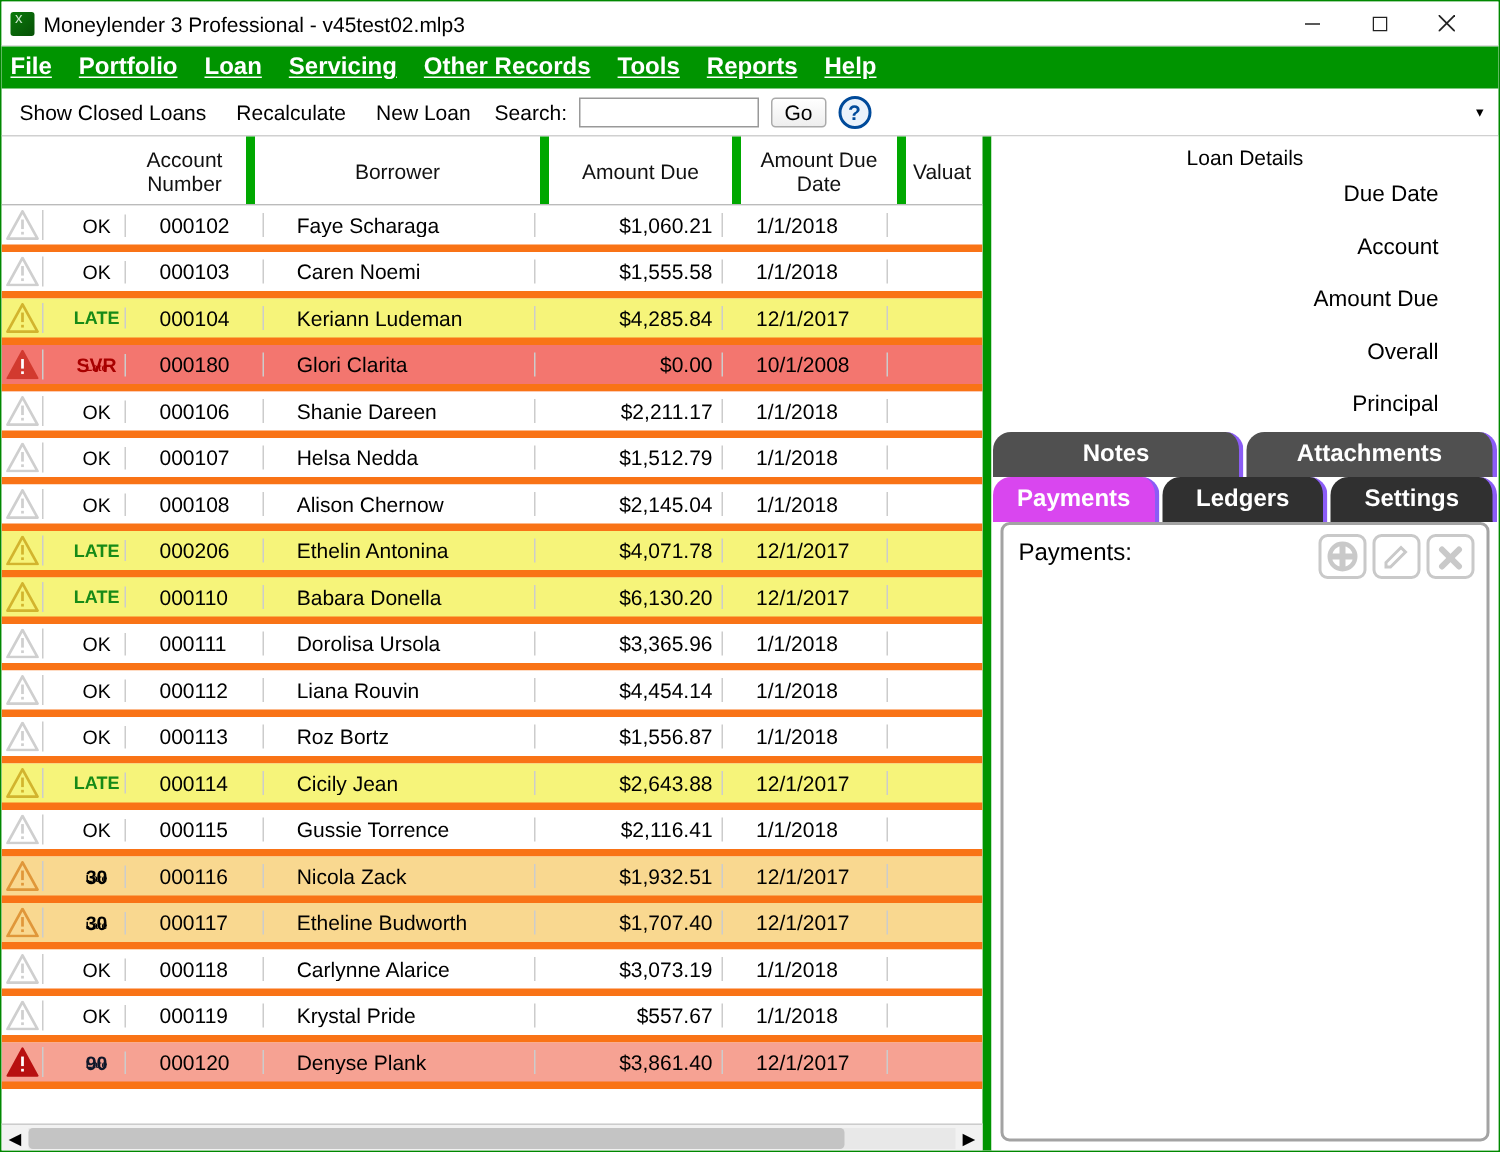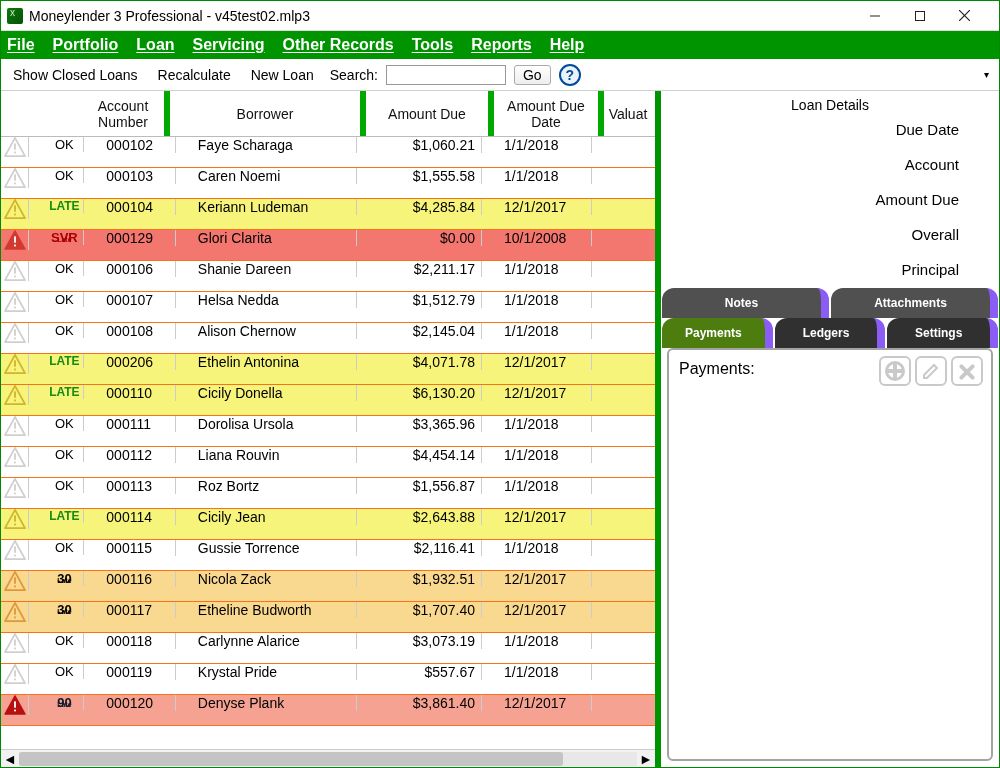--- a/index.html
+++ b/index.html
@@ -125,22 +125,22 @@
     position:absolute; left:-3px; top:0; bottom:0; width:6px;
     background:#00a800;
   }
   .grid-body {
     flex: 1;
     overflow: hidden;
   }
   .row {
     display: flex;
     height: 31px;
-    border-bottom: 1px solid #f97316;
-    align-items: flex-start;
+    border-bottom: 5px solid #f97316;
+    align-items: center;
     gap: 16px;
   }
   .cell {
     display: flex;
     align-items: center;
     padding: 0 6px;
     border-right: 1px solid #ccc;
     overflow: hidden;
     white-space: nowrap;
   }
@@ -214,28 +214,28 @@
     padding: 0 0 0 0;
   }
   .tab {
     flex:1;
     background:#303030;
     color:#fff;
     display:flex;
     align-items:center;
     justify-content:center;
     font-weight:700;
-    font-size:12px;
-    border-right: 8px solid #8b5cf6;
+    font-size:16px;
+    border-right: 3px solid #8b5cf6;
     border-radius: 12px 12px 0 0;
     margin: 0 1px;
   }
   .tab.gray { background:#505050;}
   .tabs-row2 { display:flex; height:30px;}
-  .tab.active { background:#4d7c0f; }
+  .tab.active { background:#d946ef; }
   .tab.dark { background:#303030;}
   .pay-panel {
     border: 2px solid #a3a3a3;
     border-radius:6px;
     margin: 0 6px 6px 6px;
     flex:1;
     display:flex;
     flex-direction:column;
     padding: 10px 10px;
     position:relative;
@@ -390,21 +390,21 @@
           <div class="cell col-icon">
             <div class="warn-triangle">
               <svg viewBox="0 0 24 22">
                 <polygon points="12,1 23,21 1,21" fill="#d23a2f" stroke="#d23a2f" stroke-width="1.5" stroke-linejoin="round"></polygon>
                 <rect x="11" y="7" width="2" height="7" fill="#fff"></rect>
                 <rect x="11" y="16" width="2" height="2" fill="#fff"></rect>
               </svg>
             </div>
           </div>
           <div class="cell col-status">SVR<span class="sublate">Late</span></div>
-          <div class="cell col-acct">000129</div>
+          <div class="cell col-acct">000180</div>
           <div class="cell col-borrower">Glori Clarita</div>
           <div class="cell col-amount">$0.00</div>
           <div class="cell col-date">10/1/2008</div>
           <div class="cell col-valuat"></div>
         </div>
         <div class="row ok">
           <div class="cell col-icon">
             <div class="warn-triangle">
               <svg viewBox="0 0 24 22">
                 <polygon points="12,1 23,21 1,21" fill="none" stroke="#cfcfcf" stroke-width="2" stroke-linejoin="round"></polygon>
@@ -476,21 +476,21 @@
             <div class="warn-triangle">
               <svg viewBox="0 0 24 22">
                 <polygon points="12,1 23,21 1,21" fill="none" stroke="#d2b42e" stroke-width="2" stroke-linejoin="round"></polygon>
                 <rect x="11" y="7" width="2" height="7" fill="#d2b42e"></rect>
                 <rect x="11" y="16" width="2" height="2" fill="#d2b42e"></rect>
               </svg>
             </div>
           </div>
           <div class="cell col-status">LATE</div>
           <div class="cell col-acct">000110</div>
-          <div class="cell col-borrower">Cicily Donella</div>
+          <div class="cell col-borrower">Babara Donella</div>
           <div class="cell col-amount">$6,130.20</div>
           <div class="cell col-date">12/1/2017</div>
           <div class="cell col-valuat"></div>
         </div>
         <div class="row ok">
           <div class="cell col-icon">
             <div class="warn-triangle">
               <svg viewBox="0 0 24 22">
                 <polygon points="12,1 23,21 1,21" fill="none" stroke="#cfcfcf" stroke-width="2" stroke-linejoin="round"></polygon>
                 <rect x="11" y="7" width="2" height="7" fill="#cfcfcf"></rect>

